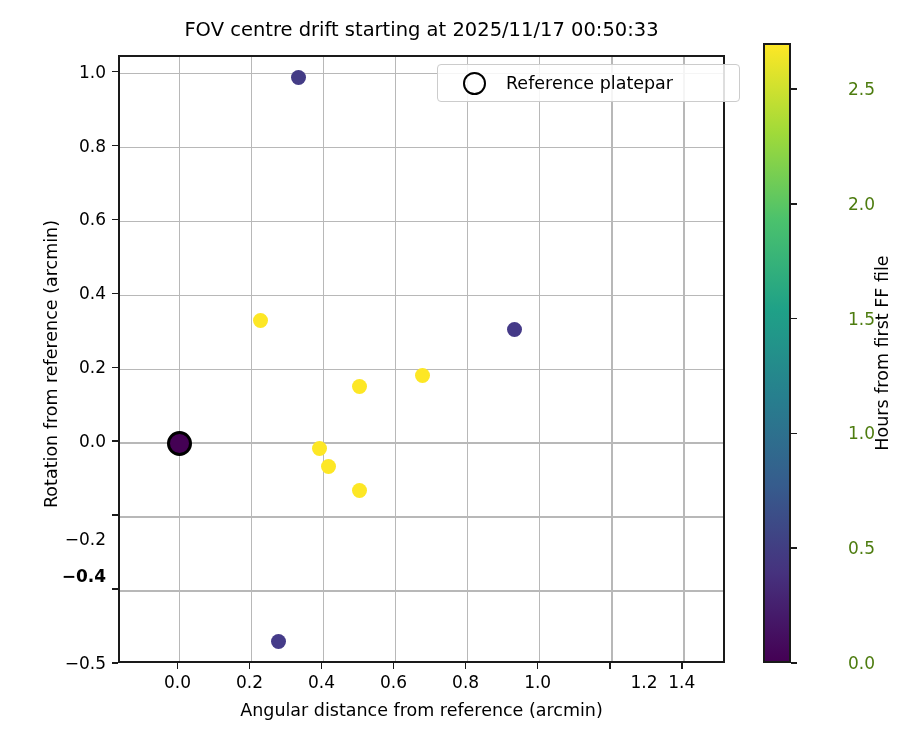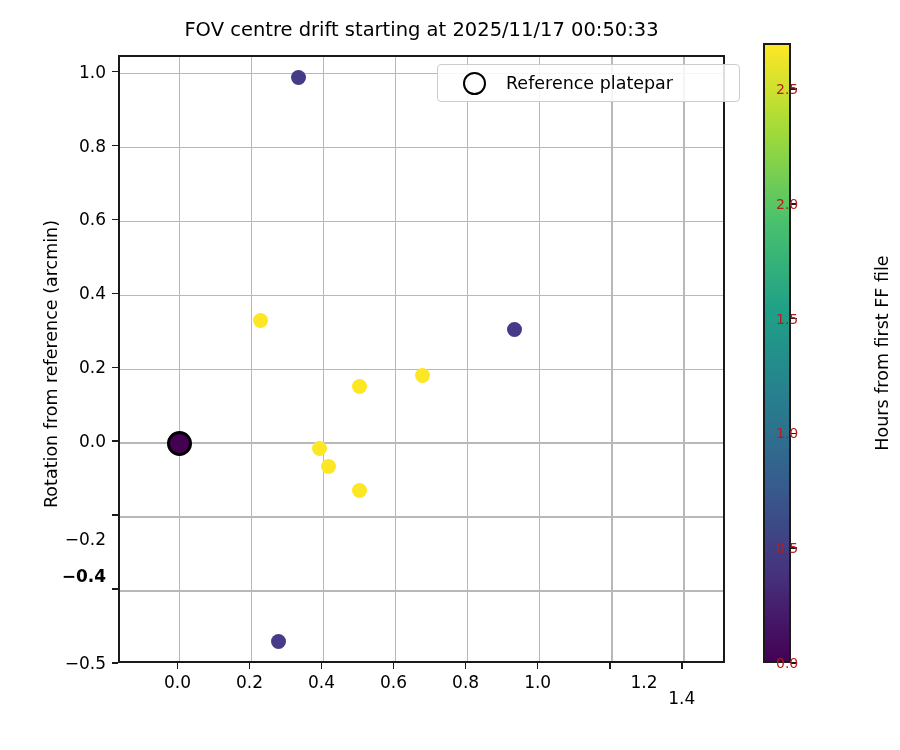--- a/index.html
+++ b/index.html
@@ -182,24 +182,24 @@
   }
   .cb-tick {
     position: absolute;
     left: 791px;
     width: 6px;
     height: 1.6px;
     background: #1a1a1a;
   }
   .cb-ticklabel {
     position: absolute;
-    left: 776px;
-    font-size: 14px;
+    left: 848px;
+    font-size: 17px;
     line-height: 20px;
-    color: #b91c1c;
+    color: #4d7c0f;
     white-space: nowrap;
   }
   #cblabel {
     position: absolute;
     left: 572px;
     top: 343px;
     width: 620px;
     text-align: center;
     font-size: 17.5px;
     color: #000;
@@ -256,21 +256,21 @@
       <div class="ticklabel-x" style="left: 286.534px;">0.4</div>
       <div class="tick-x" style="left: 392.782px;"></div>
       <div class="ticklabel-x" style="left: 358.582px;">0.6</div>
       <div class="tick-x" style="left: 464.829px;"></div>
       <div class="ticklabel-x" style="left: 430.629px;">0.8</div>
       <div class="tick-x" style="left: 536.877px;"></div>
       <div class="ticklabel-x" style="left: 502.677px;">1.0</div>
       <div class="tick-x" style="left: 608.924px;"></div>
       <div class="ticklabel-x" style="left: 609px;">1.2</div>
       <div class="tick-x" style="left: 680.972px;"></div>
-      <div class="ticklabel-x" style="left: 646.772px; margin-top: 16px;">1.4</div>
+      <div class="ticklabel-x" style="left: 646.772px;">1.4</div>
     </div>
   <div id="ticks-y">
       <div class="tick-y" style="top: 70.8322px;"></div>
       <div class="ticklabel-y" style="top: 61.6322px;">1.0</div>
       <div class="tick-y" style="top: 144.753px;"></div>
       <div class="ticklabel-y" style="top: 135.553px;">0.8</div>
       <div class="tick-y" style="top: 218.674px;"></div>
       <div class="ticklabel-y" style="top: 209.474px;">0.6</div>
       <div class="tick-y" style="top: 292.595px;"></div>
       <div class="ticklabel-y" style="top: 283.395px;">0.4</div>
@@ -279,20 +279,21 @@
       <div class="tick-y" style="top: 440.437px;"></div>
       <div class="ticklabel-y" style="top: 431.237px;">0.0</div>
       <div class="tick-y" style="top: 514.358px;"></div>
       <div class="ticklabel-y" style="top: 505.158px; margin-top: 24px;">−0.2</div>
       <div class="tick-y" style="top: 588.279px;"></div>
       <div class="ticklabel-y" style="top: 566px; font-weight: bold;">−0.4</div>
       <div class="tick-y" style="top: 662.2px;"></div>
       <div class="ticklabel-y" style="top: 653px;">−0.5</div>
     </div>
 
+  <div id="xlabel">Angular distance from reference (arcmin)</div>
   <div id="ylabel">Rotation from reference (arcmin)</div>
 
   <div id="legend">
     <div id="legend-marker"></div>
     <div id="legend-label">Reference platepar</div>
   </div>
 
   <div id="colorbar-box">
     <div id="colorbar-gradient" style="background: linear-gradient(rgb(253, 231, 37), rgb(160, 218, 57), rgb(74, 193, 109), rgb(31, 161, 135), rgb(39, 127, 142), rgb(54, 92, 141), rgb(70, 50, 126), rgb(68, 1, 84));"></div>
   </div>

